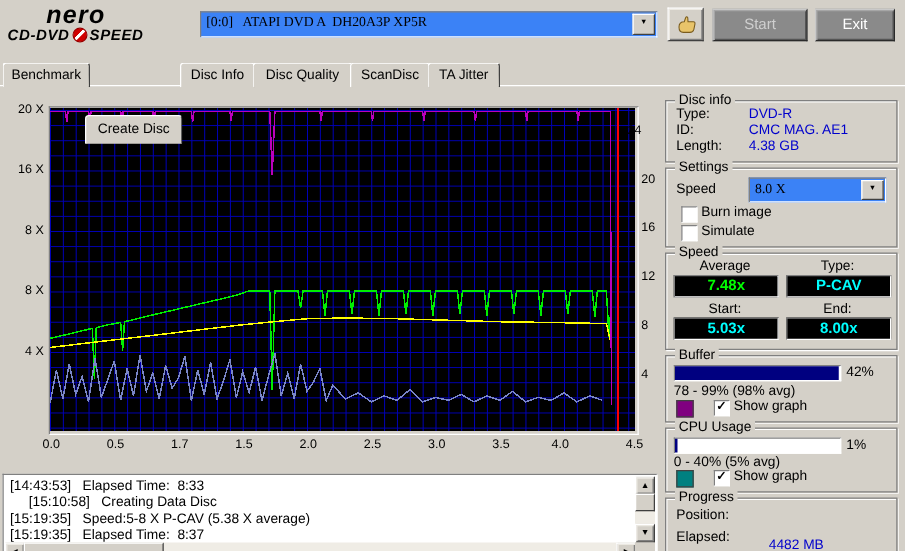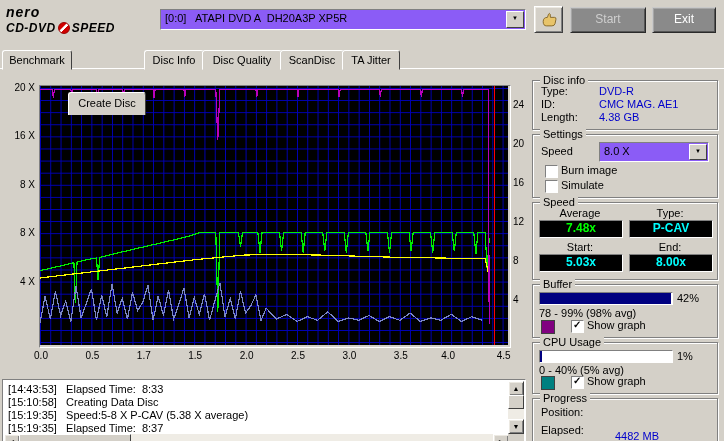--- a/index.html
+++ b/index.html
@@ -12,42 +12,42 @@
   .groupbox{border:1px solid #808080;box-shadow:inset 1px 1px 0 #fff, 1px 1px 0 #fff;}
   .group-title{position:absolute;top:-7px;left:7px;background:#d4d0c8;padding:0 3px;font-size:11px;}
   .btn{background:#8a8a8a;border:1px solid;border-color:#c9c9c9 #2a2a2a #2a2a2a #c9c9c9;
        box-shadow:inset 1px 1px 0 #a6a6a6, inset -1px -1px 0 #555;
        color:#fff;font-size:12px;text-align:center;cursor:default;}
   .btn.disabled{color:#cfcfcf;}
   .tab{position:absolute;top:50px;height:18px;line-height:18px;text-align:center;background:#d4d0c8;
        border:1px solid;border-color:#fff #404040 #d4d0c8 #fff;border-radius:3px 3px 0 0;z-index:1;}
   .tab.active{top:47px;height:22px;line-height:21px;z-index:3;border-bottom:none;margin-top:45px;}
   .content-panel{border-top:1px solid #fff;}
-  .combo{background:#8b5cf6;border:1px solid;border-color:#808080 #fff #fff #808080;}
+  .combo{background:#3b82f6;border:1px solid;border-color:#808080 #fff #fff #808080;font-family:Liberation Serif, serif;}
   .combo .txt{position:absolute;left:4px;top:2px;right:18px;overflow:hidden;}
   .combo-btn{position:absolute;right:1px;top:1px;bottom:1px;width:16px;background:#d4d0c8;
              border:1px solid;border-color:#fff #404040 #404040 #fff;text-align:center;
              font-size:6px;line-height:13px;color:#000;}
   .cb{width:11px;height:11px;background:#fff;border:1px solid;border-color:#808080 #fff #fff #808080;position:absolute;}
   .cb.checked::after{content:"\2713";position:absolute;left:1px;top:-2px;font-size:10px;font-weight:bold;color:#000;}
   .lcd{position:absolute;background:#000;border:1px solid;border-color:#808080 #fff #fff #808080;
        font-weight:bold;font-size:12px;text-align:center;line-height:15px;}
   .bluev{color:#0000cc;}
   .pbar{position:absolute;background:#fff;border:1px solid;border-color:#808080 #fff #fff #808080;}
   .pfill{height:100%;background:#000080;width:0;}
   .swatch{position:absolute;width:12px;height:12px;border:1px solid #404040;}
   .tick{position:absolute;font-size:10px;}
   .logbox{background:#fff;border:1px solid;border-color:#808080 #fff #fff #808080;}
   .logline{position:absolute;left:5px;font-size:11px;}
   .sb-btn{position:absolute;background:#d4d0c8;border:1px solid;border-color:#fff #404040 #404040 #fff;
           box-shadow:inset 1px 1px 0 #ece9e2, inset -1px -1px 0 #808080;
           display:flex;align-items:center;justify-content:center;font-size:7px;color:#000;}
   .sb-track{position:absolute;background:#efece5;}
   .sb-thumb{position:absolute;background:#d4d0c8;border:1px solid;border-color:#fff #404040 #404040 #fff;}
-  .brand1{font-weight:bold;font-style:italic;font-size:14px;letter-spacing:1px;line-height:17px;}
+  .brand1{font-weight:bold;font-style:italic;font-size:20px;letter-spacing:1px;line-height:17px;margin-left:31px;}
   .brand2{font-weight:bold;font-style:italic;font-size:12px;letter-spacing:0.5px;display:flex;align-items:center;gap:2px;}
   .disc-icon{display:inline-block;width:10px;height:10px;border-radius:50%;
              background:linear-gradient(135deg,#d00000 38%,#fff 42%,#fff 55%,#d00000 59%);
              border:1px solid #900;}
 </style>
 </head>
 <body>
 
 <div class="abs" style="left:6px;top:4px;">
   <div class="brand1">nero</div>
@@ -160,21 +160,21 @@
 <div class="abs groupbox" style="left:532px;top:398px;width:184px;height:52px;">
   <span class="group-title">Progress</span>
   <span class="abs" style="left:8px;top:7px;">Position:</span>
   <span class="abs bluev" style="left:82px;top:7px;margin-top:24px;">4482 MB</span>
   <span class="abs" style="left:8px;top:25px;">Elapsed:</span>
   <span class="abs bluev" style="left:70px;top:25px;"></span>
 </div>
 
 <div class="abs logbox" style="left:2px;top:379px;width:522px;height:70px;">
   <div class="logline pre" style="top:3px;">[14:43:53]   Elapsed Time:  8:33</div>
-  <div class="logline pre" style="top:16px;">[15:10:58]   Creating Data Disc</div>
+  <div class="logline pre" style="top:16px;margin-left:15px;">[15:10:58]   Creating Data Disc</div>
   <div class="logline pre" style="top:29px;">[15:19:35]   Speed:5-8 X P-CAV (5.38 X average)</div>
   <div class="logline pre" style="top:42px;">[15:19:35]   Elapsed Time:  8:37</div>
 
   <div class="sb-track" style="right:1px;top:1px;width:16px;height:52px;">
     <div class="sb-btn" style="left:0;top:0;width:14px;height:13px;">▲</div>
     <div class="sb-thumb" style="left:0;top:14px;width:14px;height:12px;"></div>
     <div class="sb-btn" style="left:0;top:38px;width:14px;height:13px;">▼</div>
   </div>
 
   <div class="sb-track" style="left:1px;top:54px;width:503px;height:14px;">
@@ -192,19 +192,19 @@
 <span class="tick" style="left: 2px; top: 275.6px; width: 33px; text-align: right;">4 X</span>
 <span class="tick" style="left: 30px; top: 350px; width: 22px; text-align: center;">0.0</span>
 <span class="tick" style="left: 81.4px; top: 350px; width: 22px; text-align: center;">0.5</span>
 <span class="tick" style="left: 132.8px; top: 350px; width: 22px; text-align: center;">1.7</span>
 <span class="tick" style="left: 184.2px; top: 350px; width: 22px; text-align: center;">1.5</span>
 <span class="tick" style="left: 235.6px; top: 350px; width: 22px; text-align: center;">2.0</span>
 <span class="tick" style="left: 287px; top: 350px; width: 22px; text-align: center;">2.5</span>
 <span class="tick" style="left: 338.4px; top: 350px; width: 22px; text-align: center;">3.0</span>
 <span class="tick" style="left: 389.8px; top: 350px; width: 22px; text-align: center;">3.5</span>
 <span class="tick" style="left: 441.2px; top: 350px; width: 22px; text-align: left;">4.0</span>
-<span class="tick" style="left: 492.6px; top: 350px; width: 22px; text-align: center;">4.5</span>
-<span class="tick" style="left: 513px; top: 99px; width: 20px;">24</span>
+<span class="tick" style="left: 492.6px; top: 350px; width: 22px; text-align: right;">4.5</span>
+<span class="tick" style="left: 502px; top: 99px; width: 20px;">24</span>
 <span class="tick" style="left: 513px; top: 138px; width: 20px;">20</span>
 <span class="tick" style="left: 513px; top: 177px; width: 20px;">16</span>
 <span class="tick" style="left: 513px; top: 216px; width: 20px;">12</span>
 <span class="tick" style="left: 513px; top: 255px; width: 20px;">8</span>
 <span class="tick" style="left: 513px; top: 294px; width: 20px;">4</span>
 
 </body></html>

